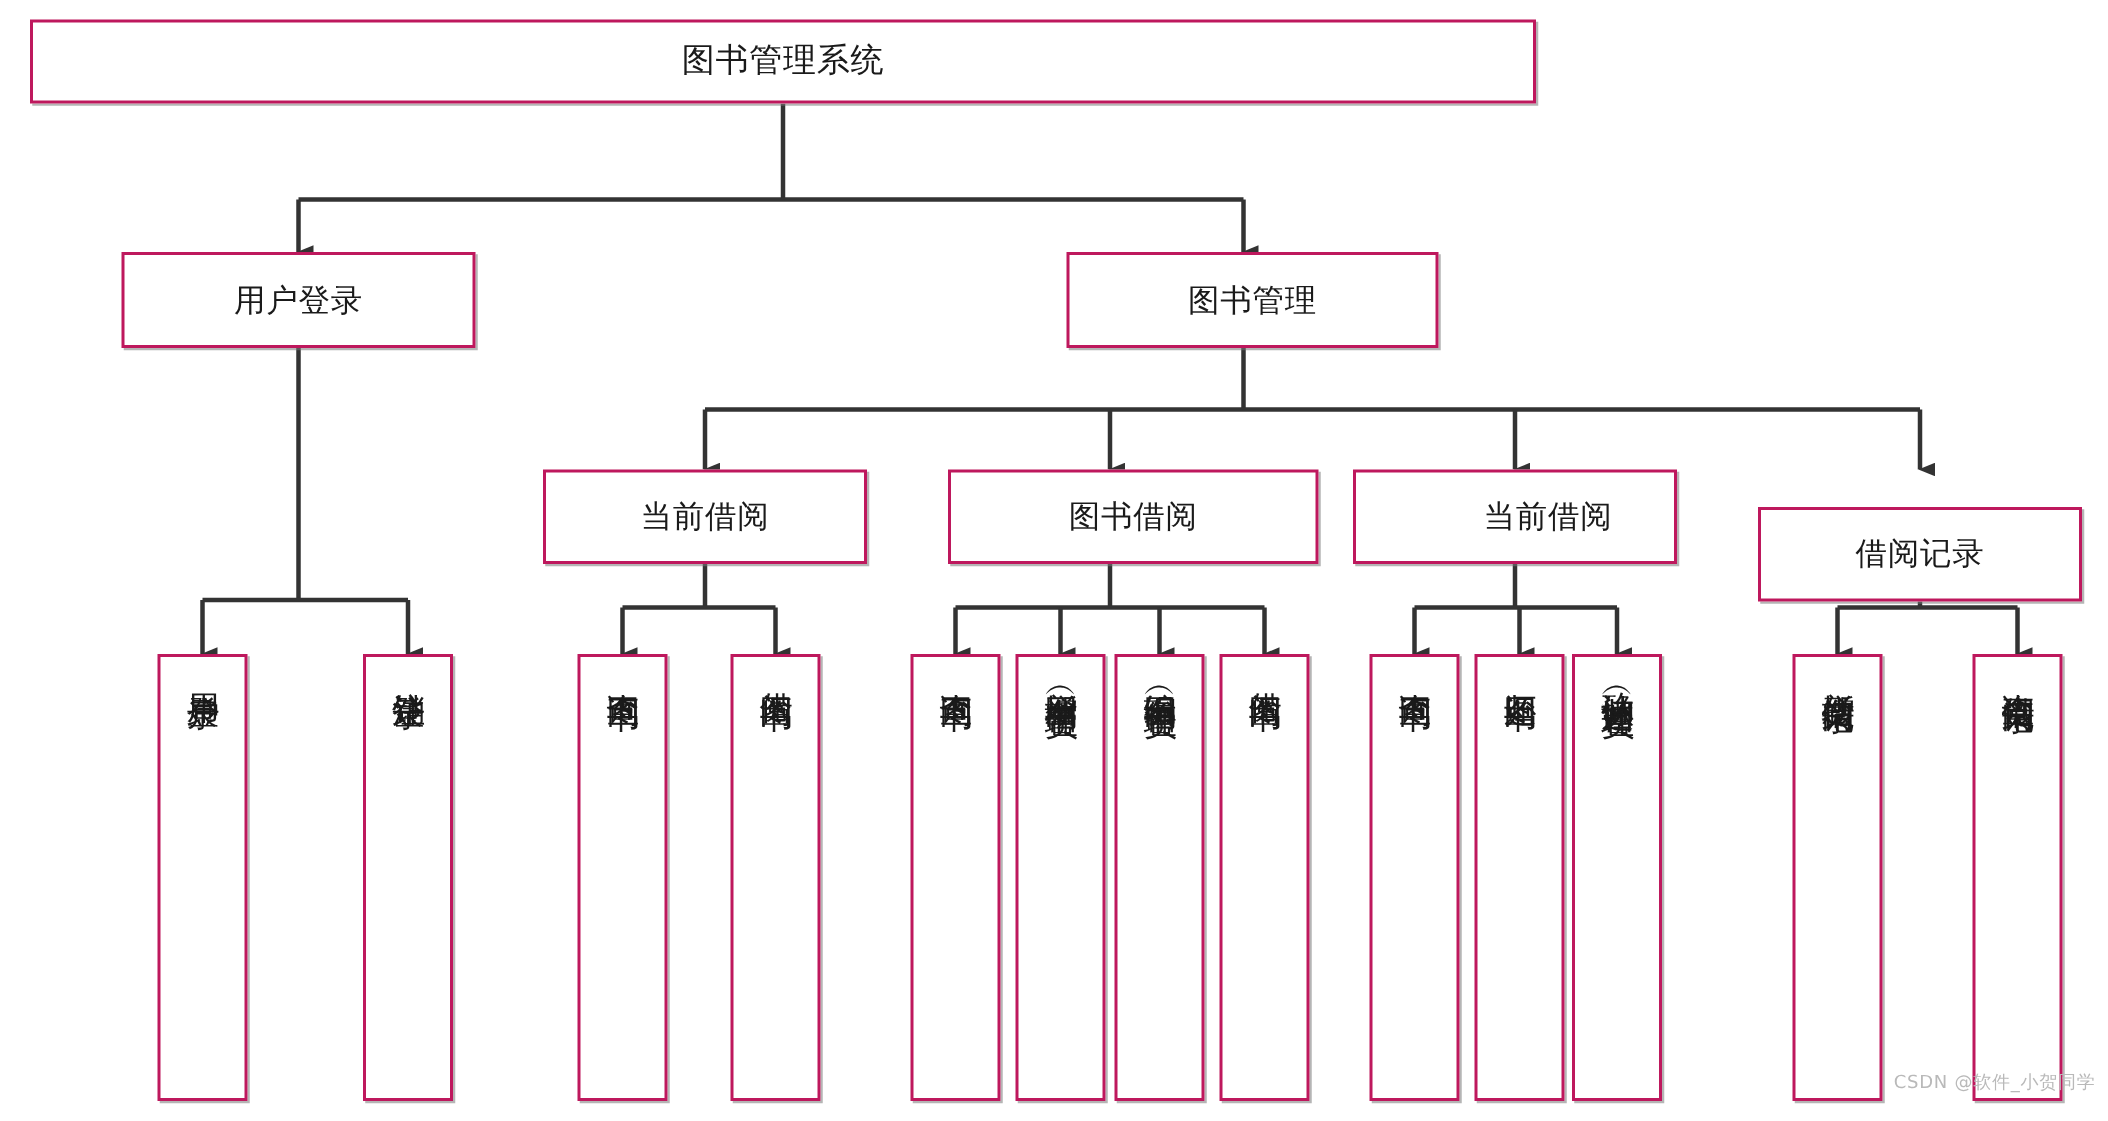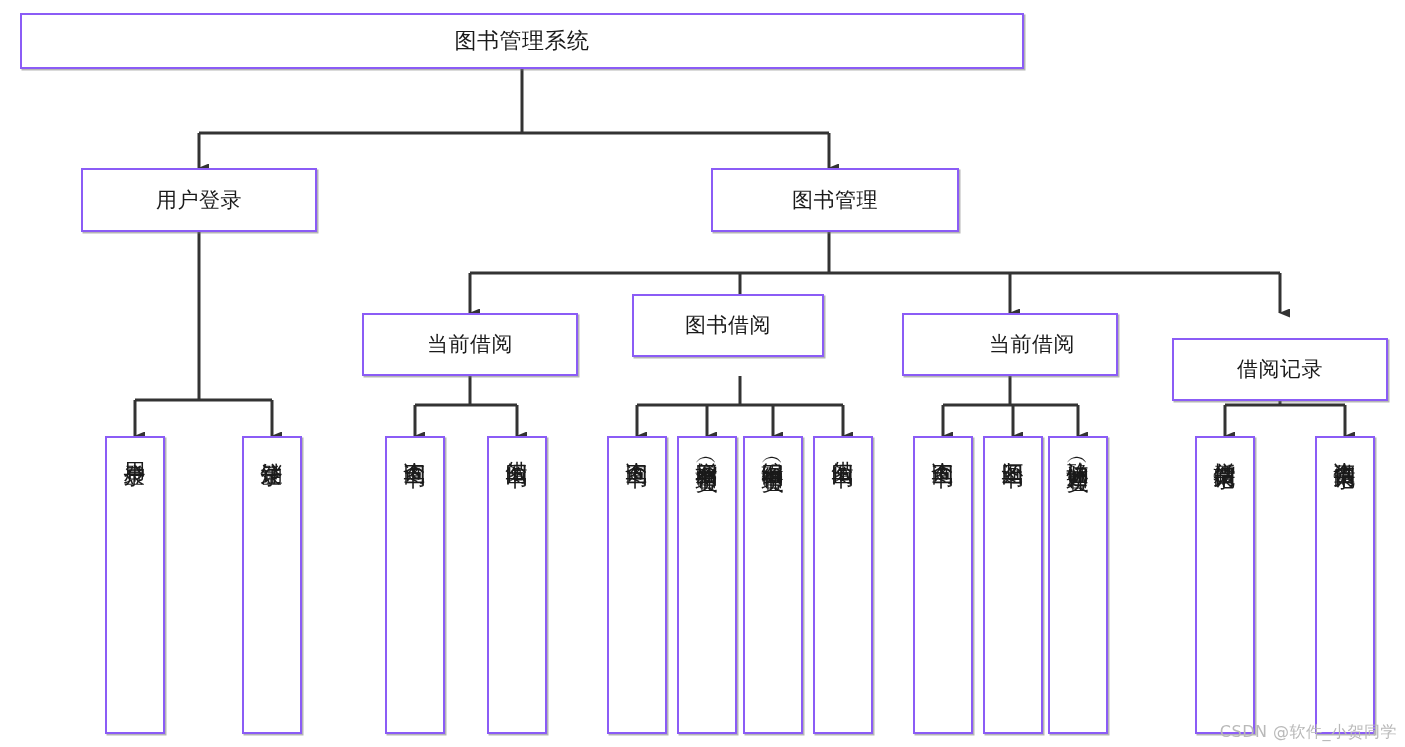--- a/index.html
+++ b/index.html
@@ -22,21 +22,21 @@
     left: 0;
     top: 0;
     width: 1405px;
     height: 747px;
     pointer-events: none;
   }
   .node {
     position: absolute;
     box-sizing: border-box;
     background: #ffffff;
-    border: 2px solid #8b5cf6;
+    border: 2px solid #be185d;
     box-shadow: 1.5px 1.5px 0 rgba(120,120,120,0.55);
     display: flex;
     align-items: center;
     justify-content: center;
     color: #1a1a1a;
   }
   .node .label {
     display: block;
     text-align: center;
     line-height: 1.18;
@@ -57,22 +57,22 @@
     writing-mode: vertical-rl;
     text-orientation: upright;
     font-size: 22px;
     line-height: 1.05;
     letter-spacing: 1.5px;
     white-space: nowrap;
   }
   .watermark {
     position: absolute;
     right: 8px;
-    bottom: 4px;
-    font-size: 16px;
+    bottom: 17px;
+    font-size: 12px;
     color: #b9b9b9;
     letter-spacing: 0.5px;
     white-space: nowrap;
   }
 </style>
 </head>
 <body>
 
 <div id="canvas">
 
@@ -125,21 +125,21 @@
       </div>
       <div class="node horiz" style="left: 81px; top: 168px; width: 236px; height: 64px;">
         <span class="label">用户登录</span>
       </div>
       <div class="node horiz" style="left: 711px; top: 168px; width: 248px; height: 64px;">
         <span class="label">图书管理</span>
       </div>
       <div class="node horiz" style="left: 362px; top: 313px; width: 216px; height: 63px;">
         <span class="label">当前借阅</span>
       </div>
-      <div class="node horiz" style="left: 632px; top: 294px; width: 192px; height: 63px;">
+      <div class="node horiz" style="left: 632px; top: 313px; width: 247px; height: 63px;">
         <span class="label">图书借阅</span>
       </div>
       <div class="node horiz" style="left: 902px; top: 313px; width: 216px; height: 63px; padding-left: 44px;">
         <span class="label">当前借阅</span>
       </div>
       <div class="node horiz" style="left: 1172px; top: 313px; width: 216px; height: 63px; margin-top: 25px;">
         <span class="label">借阅记录</span>
       </div>
       <div class="node vert" style="left: 105px; top: 436px; width: 60px; height: 298px;">
         <span class="label">用户登录</span>

